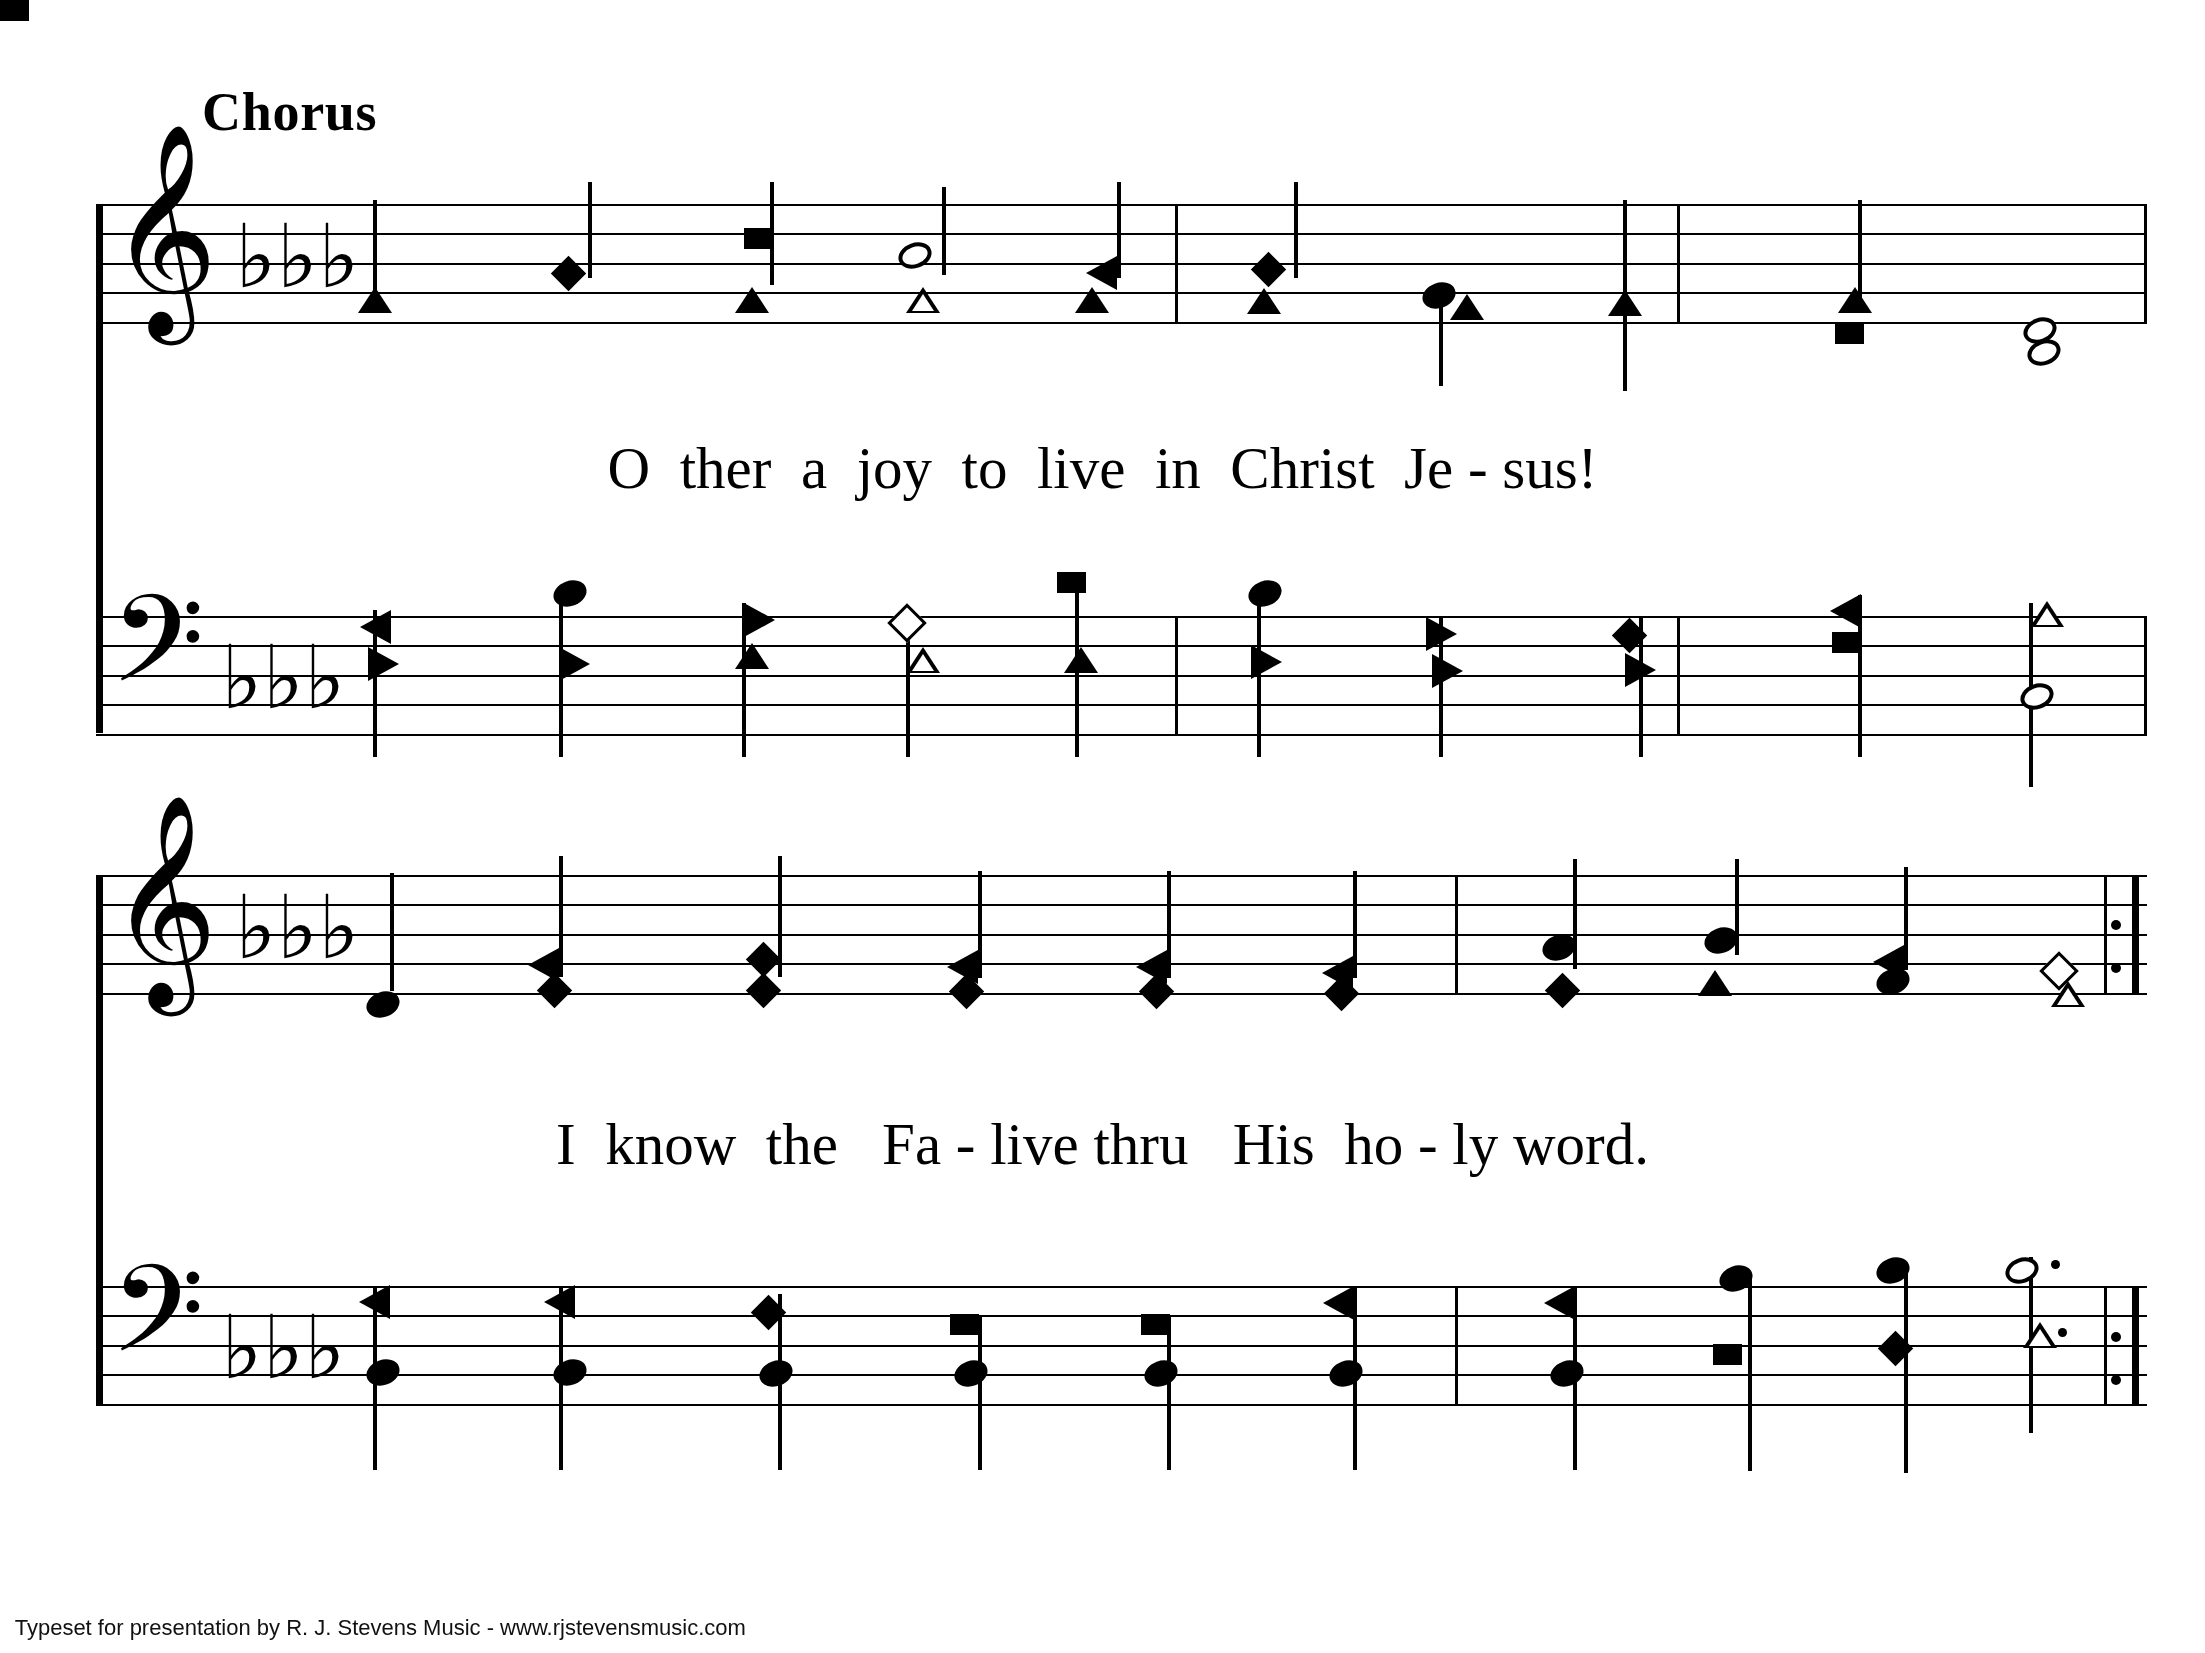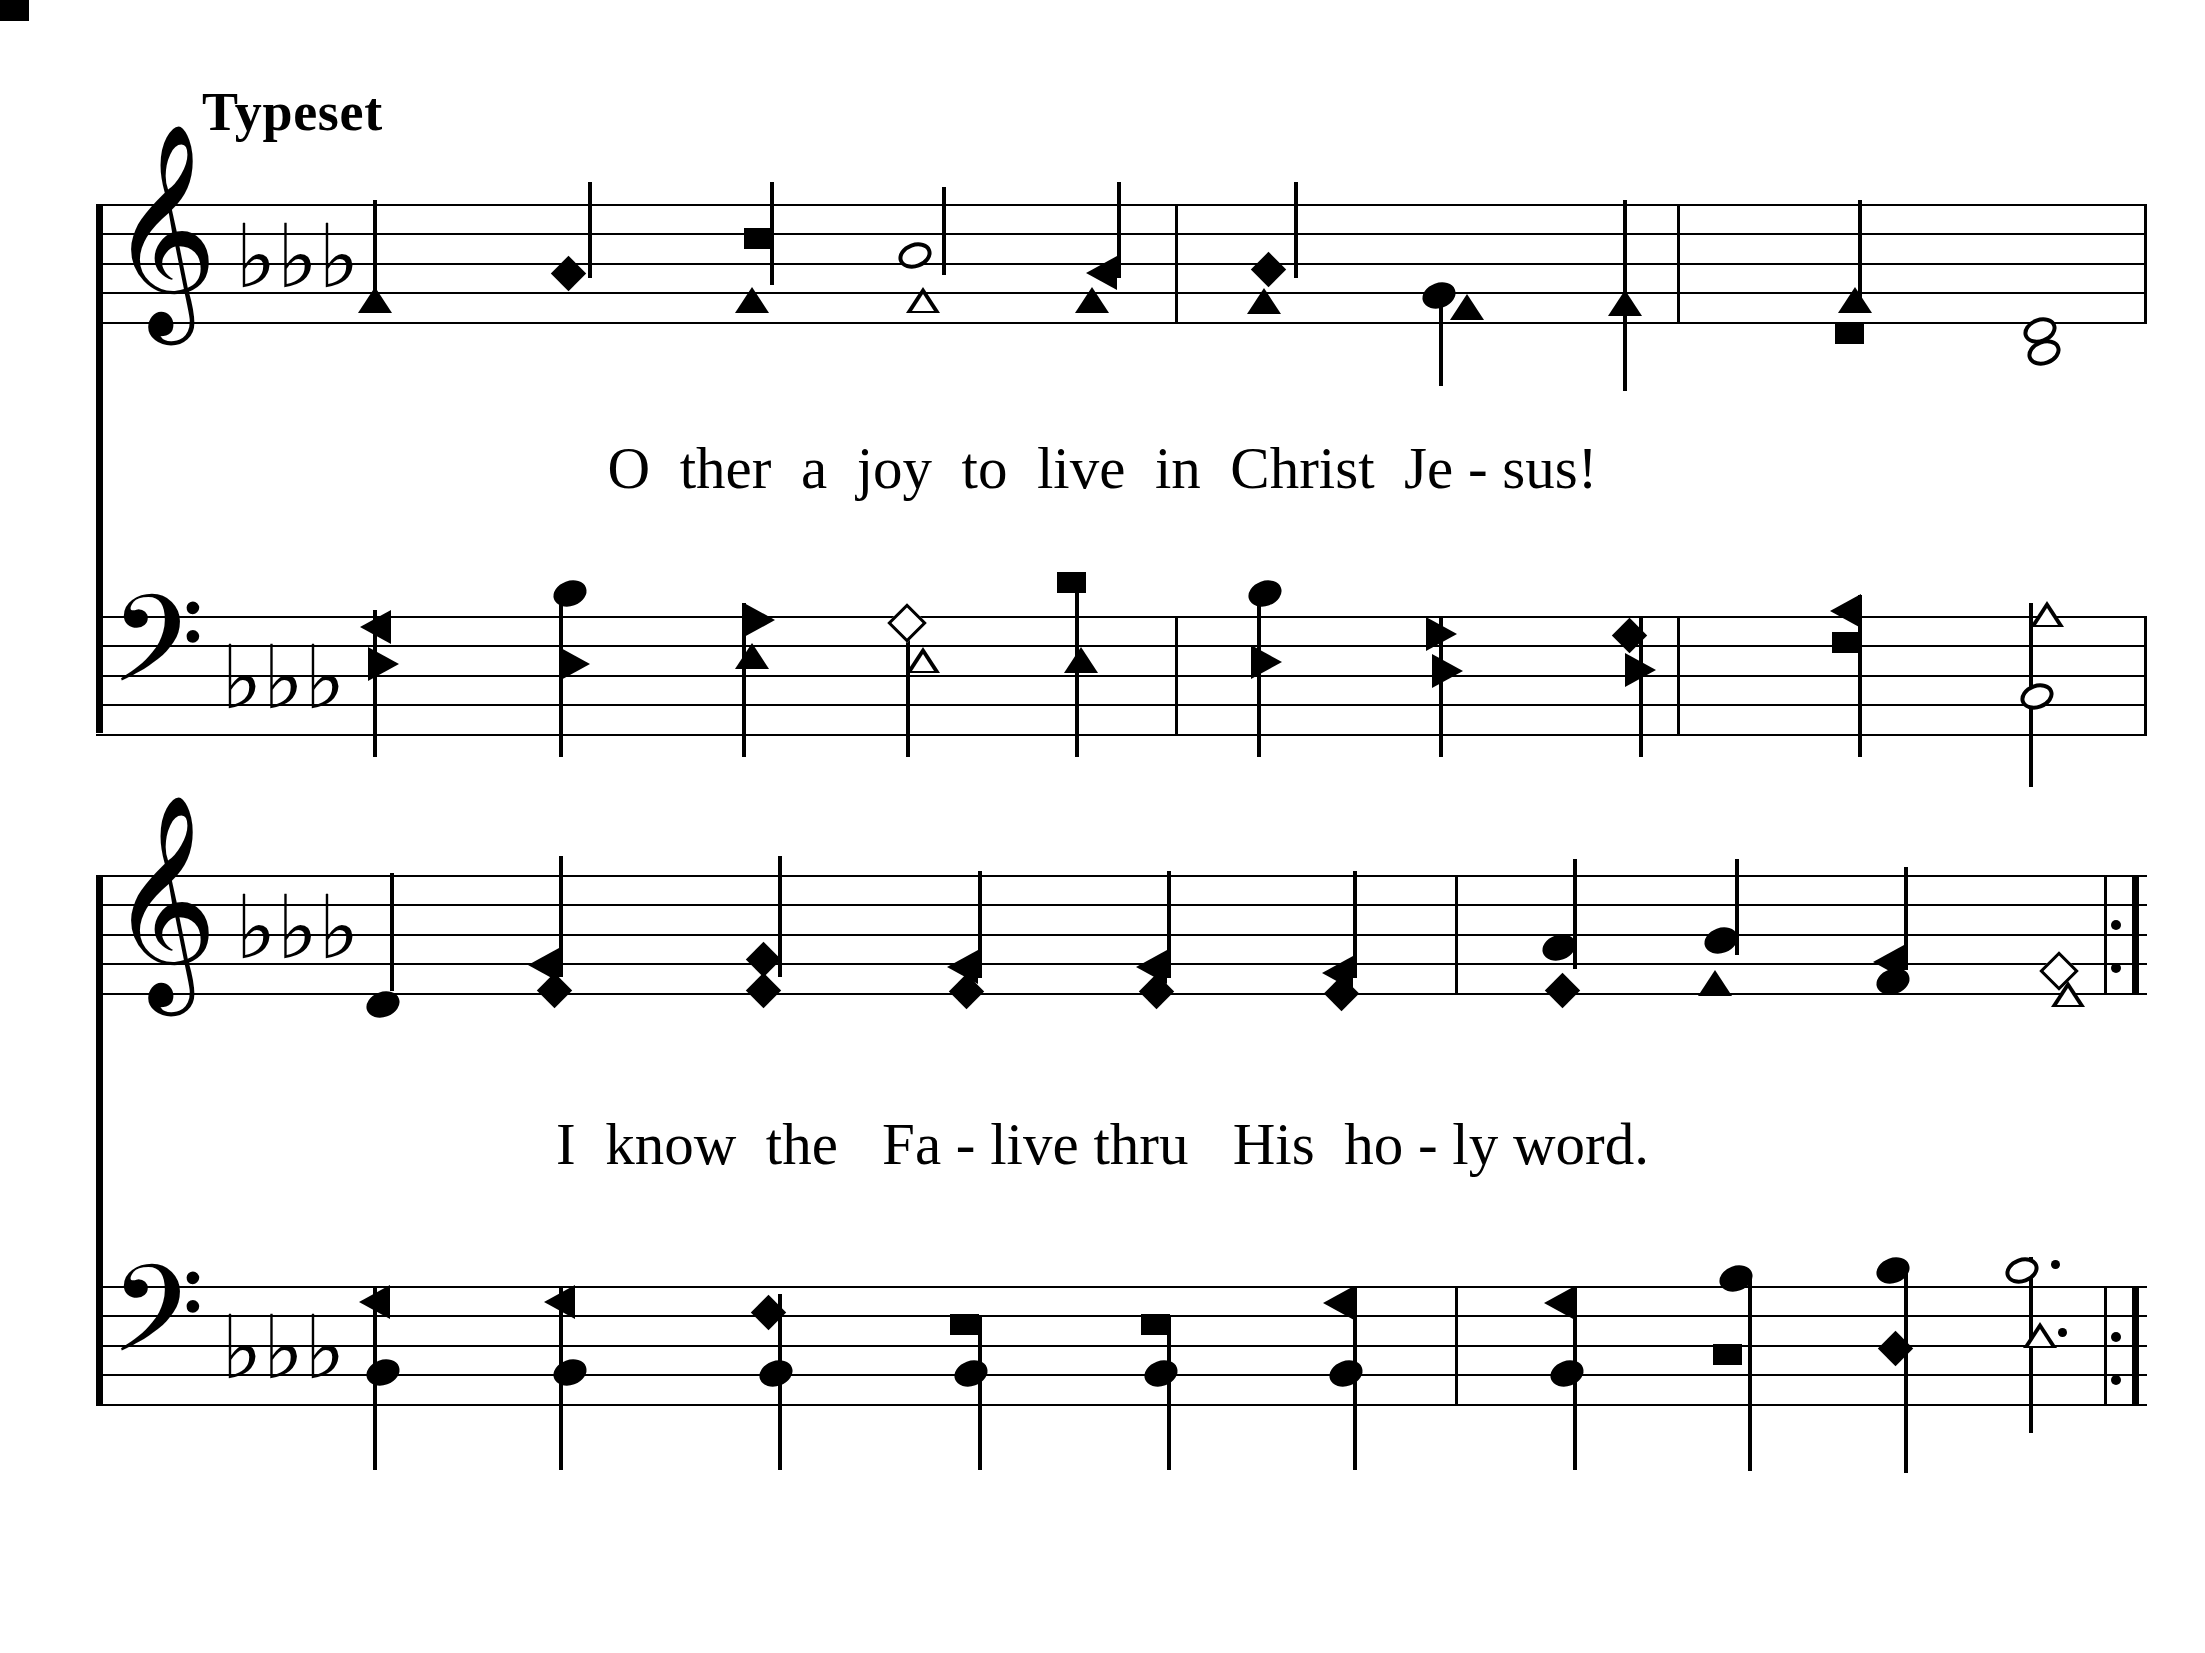--- a/index.html
+++ b/index.html
@@ -190,21 +190,21 @@
     font-family: "Liberation Sans", sans-serif;
     font-size: 22px;
     color: #111;
   }
 </style>
 </head>
 <body>
 
 <div class="page">
 
-  <div class="section-label" style="left:202px; top:81px;">Typeset</div>
+  <div class="section-label" style="left:202px; top:81px;">Chorus</div>
 
   <div class="system">
 
     <div class="system-bar" style="left:96px; top:204px; height:529px;"></div>
 
     <div class="staff" style="top:204px; height:118px;">
       <div class="line" style="top:0px;"></div>
       <div class="line" style="top:29px;"></div>
       <div class="line" style="top:59px;"></div>
       <div class="line" style="top:88px;"></div>
@@ -475,15 +475,16 @@
       <div class="dot" style="left:2051px; top:1260px;"></div>
       <div class="head tri-up-open" style="left:2023px; top:1322px;"></div>
       <div class="dot" style="left:2058px; top:1328px;"></div>
     </div>
     <div class="repeat-dots" style="left:2111px; top:1332px;">
       <div class="d" style="left:0; top:0;"></div>
       <div class="d" style="left:0; top:43px;"></div>
     </div>
   </div>
 
+  <div class="footer">Typeset for presentation by R. J. Stevens Music  -  www.rjstevensmusic.com</div>
 
 </div>
 
 
 </body></html>

